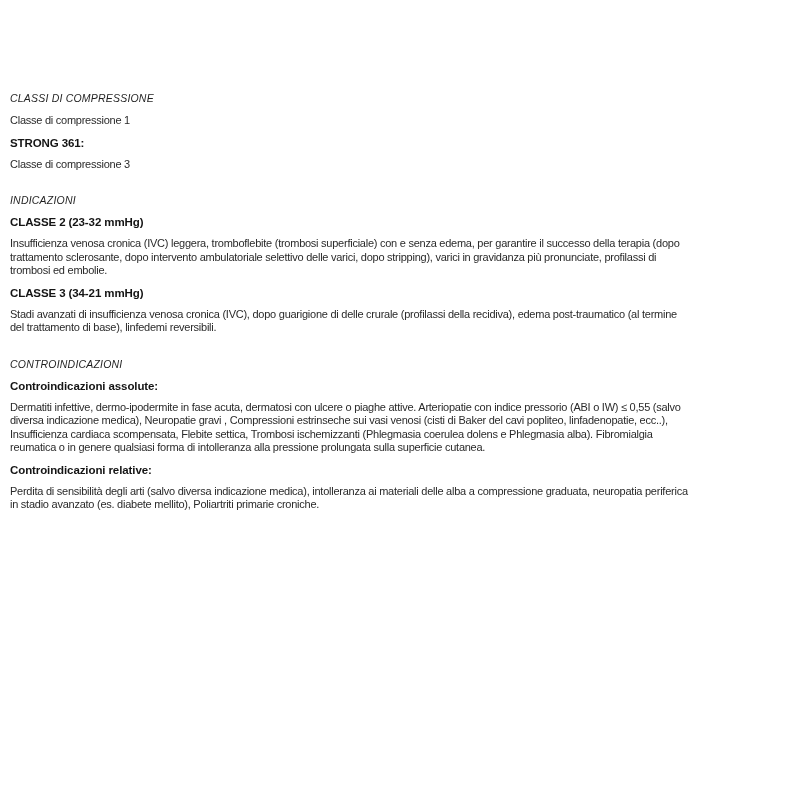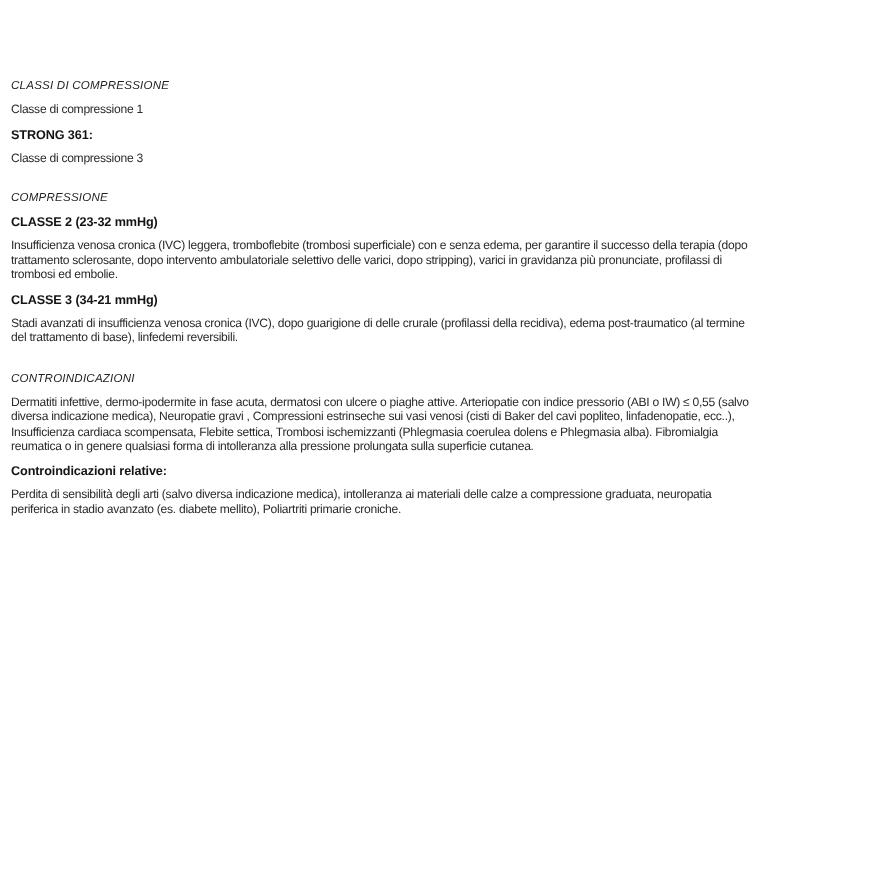--- a/index.html
+++ b/index.html
@@ -9,21 +9,21 @@
   }
   .page {
     position: relative;
     width: 700px;
     height: 800px;
     background: #ffffff;
     overflow: hidden;
     font-family: "Liberation Sans", sans-serif;
     color: #1f1f1f;
     box-sizing: border-box;
-    padding: 72px 12px 0 10px;
+    padding: 92px 12px 0 10px;
   }
   .section-label {
     font-style: italic;
     font-weight: 400;
     font-size: 10.5px;
     line-height: 13px;
     letter-spacing: 0.2px;
     color: #1f1f1f;
     margin: 23px 0 9px 0;
   }
@@ -55,31 +55,32 @@
   <section>
     <h2 class="section-label first">CLASSI DI COMPRESSIONE</h2>
 
     <p class="body-text">Classe di compressione 1</p>
 
     <h3 class="subheading">STRONG 361:</h3>
     <p class="body-text">Classe di compressione 3</p>
   </section>
 
   <section>
-    <h2 class="section-label">COMPRESSIONE</h2>
+    <h2 class="section-label">INDICAZIONI</h2>
 
     <h3 class="subheading">CLASSE 2 (23-32 mmHg)</h3>
     <p class="body-text">Insufficienza venosa cronica (IVC) leggera, tromboflebite (trombosi superficiale) con e senza edema, per garantire il successo della terapia (dopo trattamento sclerosante, dopo intervento ambulatoriale selettivo delle varici, dopo stripping), varici in gravidanza più pronunciate, profilassi di trombosi ed embolie.</p>
 
     <h3 class="subheading">CLASSE 3 (34-21 mmHg)</h3>
     <p class="body-text">Stadi avanzati di insufficienza venosa cronica (IVC), dopo guarigione di delle crurale (profilassi della recidiva), edema post-traumatico (al termine del trattamento di base), linfedemi reversibili.</p>
   </section>
 
   <section>
     <h2 class="section-label">CONTROINDICAZIONI</h2>
 
+    <h3 class="subheading">Controindicazioni assolute:</h3>
     <p class="body-text">Dermatiti infettive, dermo-ipodermite in fase acuta, dermatosi con ulcere o piaghe attive. Arteriopatie con indice pressorio (ABI o IW) ≤ 0,55 (salvo diversa indicazione medica), Neuropatie gravi , Compressioni estrinseche sui vasi venosi (cisti di Baker del cavi popliteo, linfadenopatie, ecc..), Insufficienza cardiaca scompensata, Flebite settica, Trombosi ischemizzanti (Phlegmasia coerulea dolens e Phlegmasia alba). Fibromialgia reumatica o in genere qualsiasi forma di intolleranza alla pressione prolungata sulla superficie cutanea.</p>
 
     <h3 class="subheading">Controindicazioni relative:</h3>
-    <p class="body-text">Perdita di sensibilità degli arti (salvo diversa indicazione medica), intolleranza ai materiali delle calze a compressione graduata, neuropatia periferica in stadio avanzato (es. diabete mellito), Poliartriti primarie croniche.</p>
+    <p class="body-text">Perdita di sensibilità degli arti (salvo diversa indicazione medica), intolleranza ai materiali delle alba a compressione graduata, neuropatia periferica in stadio avanzato (es. diabete mellito), Poliartriti primarie croniche.</p>
   </section>
 
 </main>
 
 </body></html>

